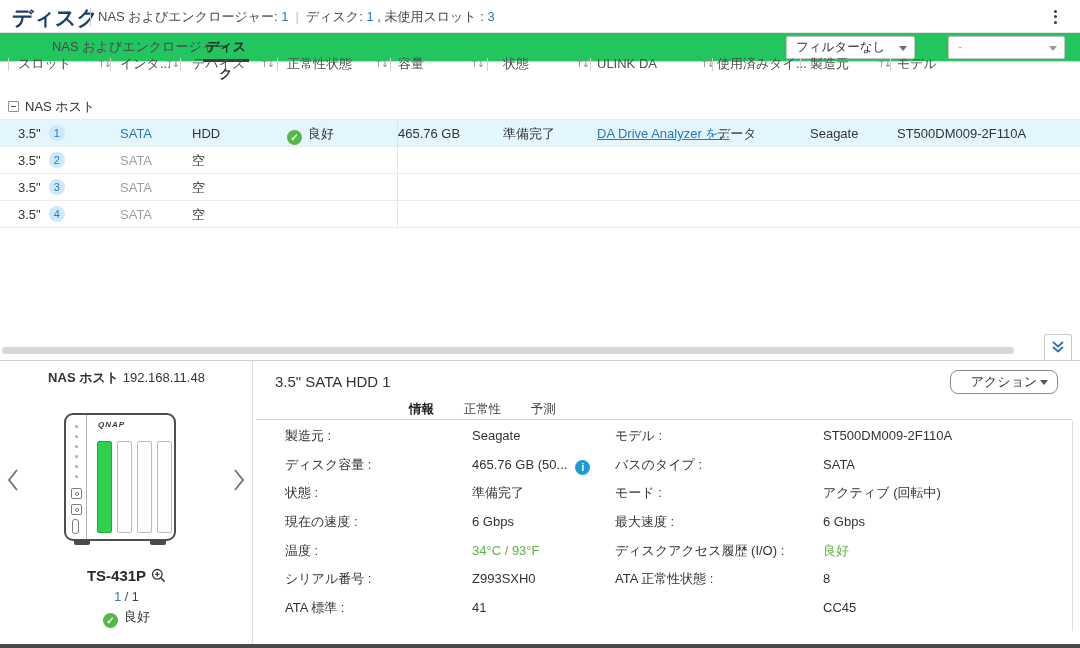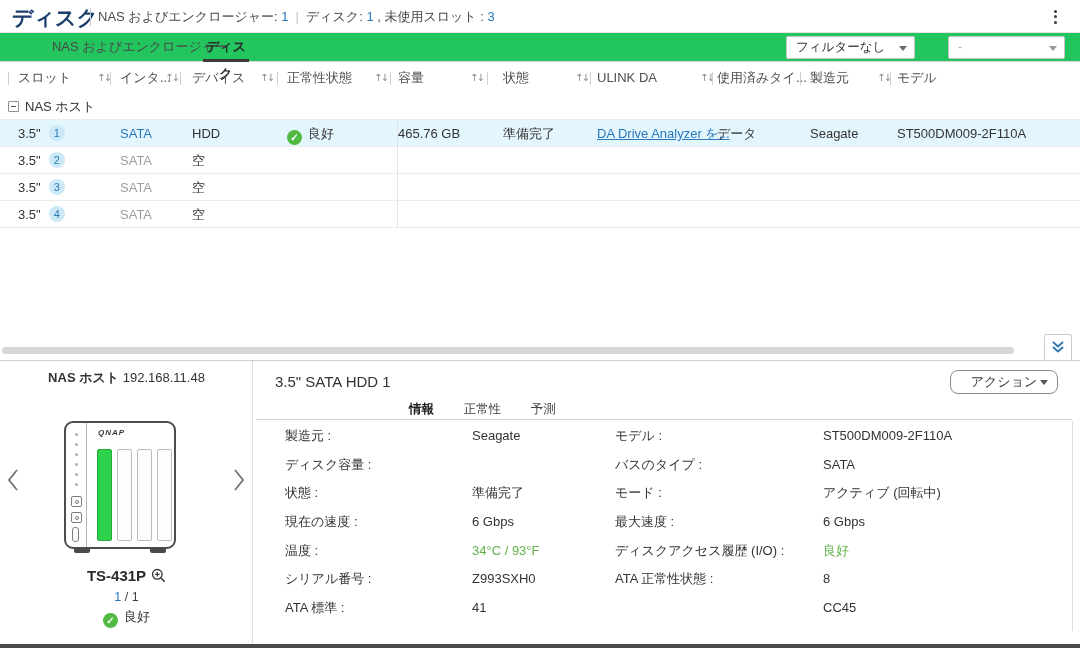--- a/index.html
+++ b/index.html
@@ -24,21 +24,21 @@
   .tab.t2 { left:203px; width:46px; font-weight:bold; color:#2b2b2b; border-bottom:3px solid #3c3c3c; }
   .funnel { position:absolute; left:786px; top:6px; width:16px; height:16px; }
   .funnel-colon { position:absolute; left:804px; top:1px; line-height:27px; color:#555; }
   .fbox { position:absolute; top:3px; height:23px; border:1px solid #c6c6c6; border-radius:2px; background:#fff; font-size:12.5px; line-height:21px; color:#333; padding:0 20px 0 9px; cursor:pointer; }
   .fbox.b1 { left:786px; width:129px; }
   .fbox.b2 { left:948px; width:117px; color:#a9a9a9; }
   .fbox .caret { position:absolute; right:7px; top:9px; width:0; height:0; border-left:4px solid transparent; border-right:4px solid transparent; border-top:5px solid #6b6b6b; }
   .fbox.b2 .caret { border-top-color:#9a9a9a; }
 
   
-  .thead { position:absolute; left:0; top:62px; width:1080px; height:32px; font-size:13px; color:#4f4f4f; }
+  .thead { position:absolute; left:0; top:48px; width:1080px; height:32px; font-size:13px; color:#4f4f4f; }
   .thead .cell, .row .cell { position:absolute; top:0; height:100%; line-height:32px; white-space:nowrap; }
   .thead .vsep { position:absolute; top:10px; width:1px; height:13px; background:#cfcfcf; }
   .sort { position:absolute; top:0; height:32px; line-height:32px; font-size:10px; color:#8a8a8a; letter-spacing:-2px; font-family:"DejaVu Sans", sans-serif; cursor:pointer; }
   .grouprow { position:absolute; left:0; top:94px; width:1080px; height:26px; line-height:26px; border-bottom:1px solid #ececec; color:#333; }
   .collapse-box { display:inline-block; width:11px; height:11px; border:1px solid #8f8f8f; border-radius:1px; margin:0 6px 0 8px; position:relative; top:1px; cursor:pointer; }
   .collapse-box i { position:absolute; left:2px; right:2px; top:4px; height:1px; background:#555; }
   .row { position:absolute; left:0; width:1080px; height:27px; border-bottom:1px solid #ececec; background:#fff; }
   .row .cell { line-height:27px; }
   .row.sel { background:#e4f6fd; }
   .row .vline { position:absolute; left:397px; top:0; bottom:-1px; width:1px; background:#e3e3e3; }
@@ -55,21 +55,21 @@
   .panel-toggle { position:absolute; left:1044px; top:334px; width:28px; height:27px; background:#fff; border:1px solid #c9c9c9; border-bottom:none; border-radius:3px 3px 0 0; cursor:pointer; padding:0; }
 
   
   .bpanel { position:absolute; left:0; top:360px; width:1080px; height:284px; border-top:1px solid #cfcfcf; background:#fff; }
   .devpane { position:absolute; left:0; top:0; width:253px; height:284px; border-right:1px solid #ddd; }
   .dev-title { position:absolute; left:0; top:8px; width:253px; text-align:center; font-size:13px; color:#333; white-space:nowrap; }
   .dev-title b { font-weight:bold; }
   .car-chev { position:absolute; top:106px; width:18px; height:26px; cursor:pointer; }
   .car-chev.left { left:4px; } .car-chev.right { left:230px; }
 
-  .nasart { position:absolute; left:64px; top:60px; width:112px; height:128px; border:2px solid #4d4d4d; border-radius:9px; background:#fff; cursor:pointer; }
+  .nasart { position:absolute; left:64px; top:52px; width:112px; height:128px; border:2px solid #4d4d4d; border-radius:9px; background:#fff; cursor:pointer; }
   .nasart .strip { position:absolute; left:0; top:0; bottom:0; width:21px; border-right:1px solid #b4b4b4; }
   .nasart .led { position:absolute; left:9px; width:3px; height:3px; border-radius:50%; background:#9fb0ba; }
   .nasart .sqbtn { position:absolute; left:5px; width:11px; height:11px; border:1px solid #7d7d7d; border-radius:2px; }
   .nasart .sqbtn i { position:absolute; left:2.5px; top:2.5px; width:4px; height:4px; border:1px solid #7d7d7d; border-radius:50%; }
   .nasart .usb { position:absolute; left:6px; width:7px; height:15px; border:1px solid #7d7d7d; border-radius:3px; }
   .nasart .logo { position:absolute; left:32px; top:5px; font-size:8px; font-weight:bold; font-style:italic; letter-spacing:1px; color:#3a3a3a; }
   .bay { position:absolute; top:26px; width:15px; height:92px; border:1px solid #b9bdbf; border-radius:2px; background:#fdfdfd; }
   .bay.b1 { left:31px; background:#2dd14c; border-color:#22aa3c; }
   .bay.b2 { left:51px; } .bay.b3 { left:71px; } .bay.b4 { left:91px; }
   .nasart .foot { position:absolute; bottom:-6px; width:16px; height:5px; background:#4a4a4a; border-radius:0 0 2px 2px; }
@@ -273,20 +273,21 @@
 
       <div class="fields">
         <div class="frow">
           <span class="fl l1">製造元 :</span>
           <span class="fv v1">Seagate</span>
           <span class="fl l2">モデル :</span>
           <span class="fv v2">ST500DM009-2F110A</span>
         </div>
         <div class="frow">
           <span class="fl l1">ディスク容量 :</span>
+          <span class="fv v1"><span>465.76 GB (50...</span><span class="infoicon">i</span></span>
           <span class="fl l2">バスのタイプ :</span>
           <span class="fv v2">SATA</span>
         </div>
         <div class="frow">
           <span class="fl l1">状態 :</span>
           <span class="fv v1">準備完了</span>
           <span class="fl l2">モード :</span>
           <span class="fv v2">アクティブ (回転中)</span>
         </div>
         <div class="frow">

